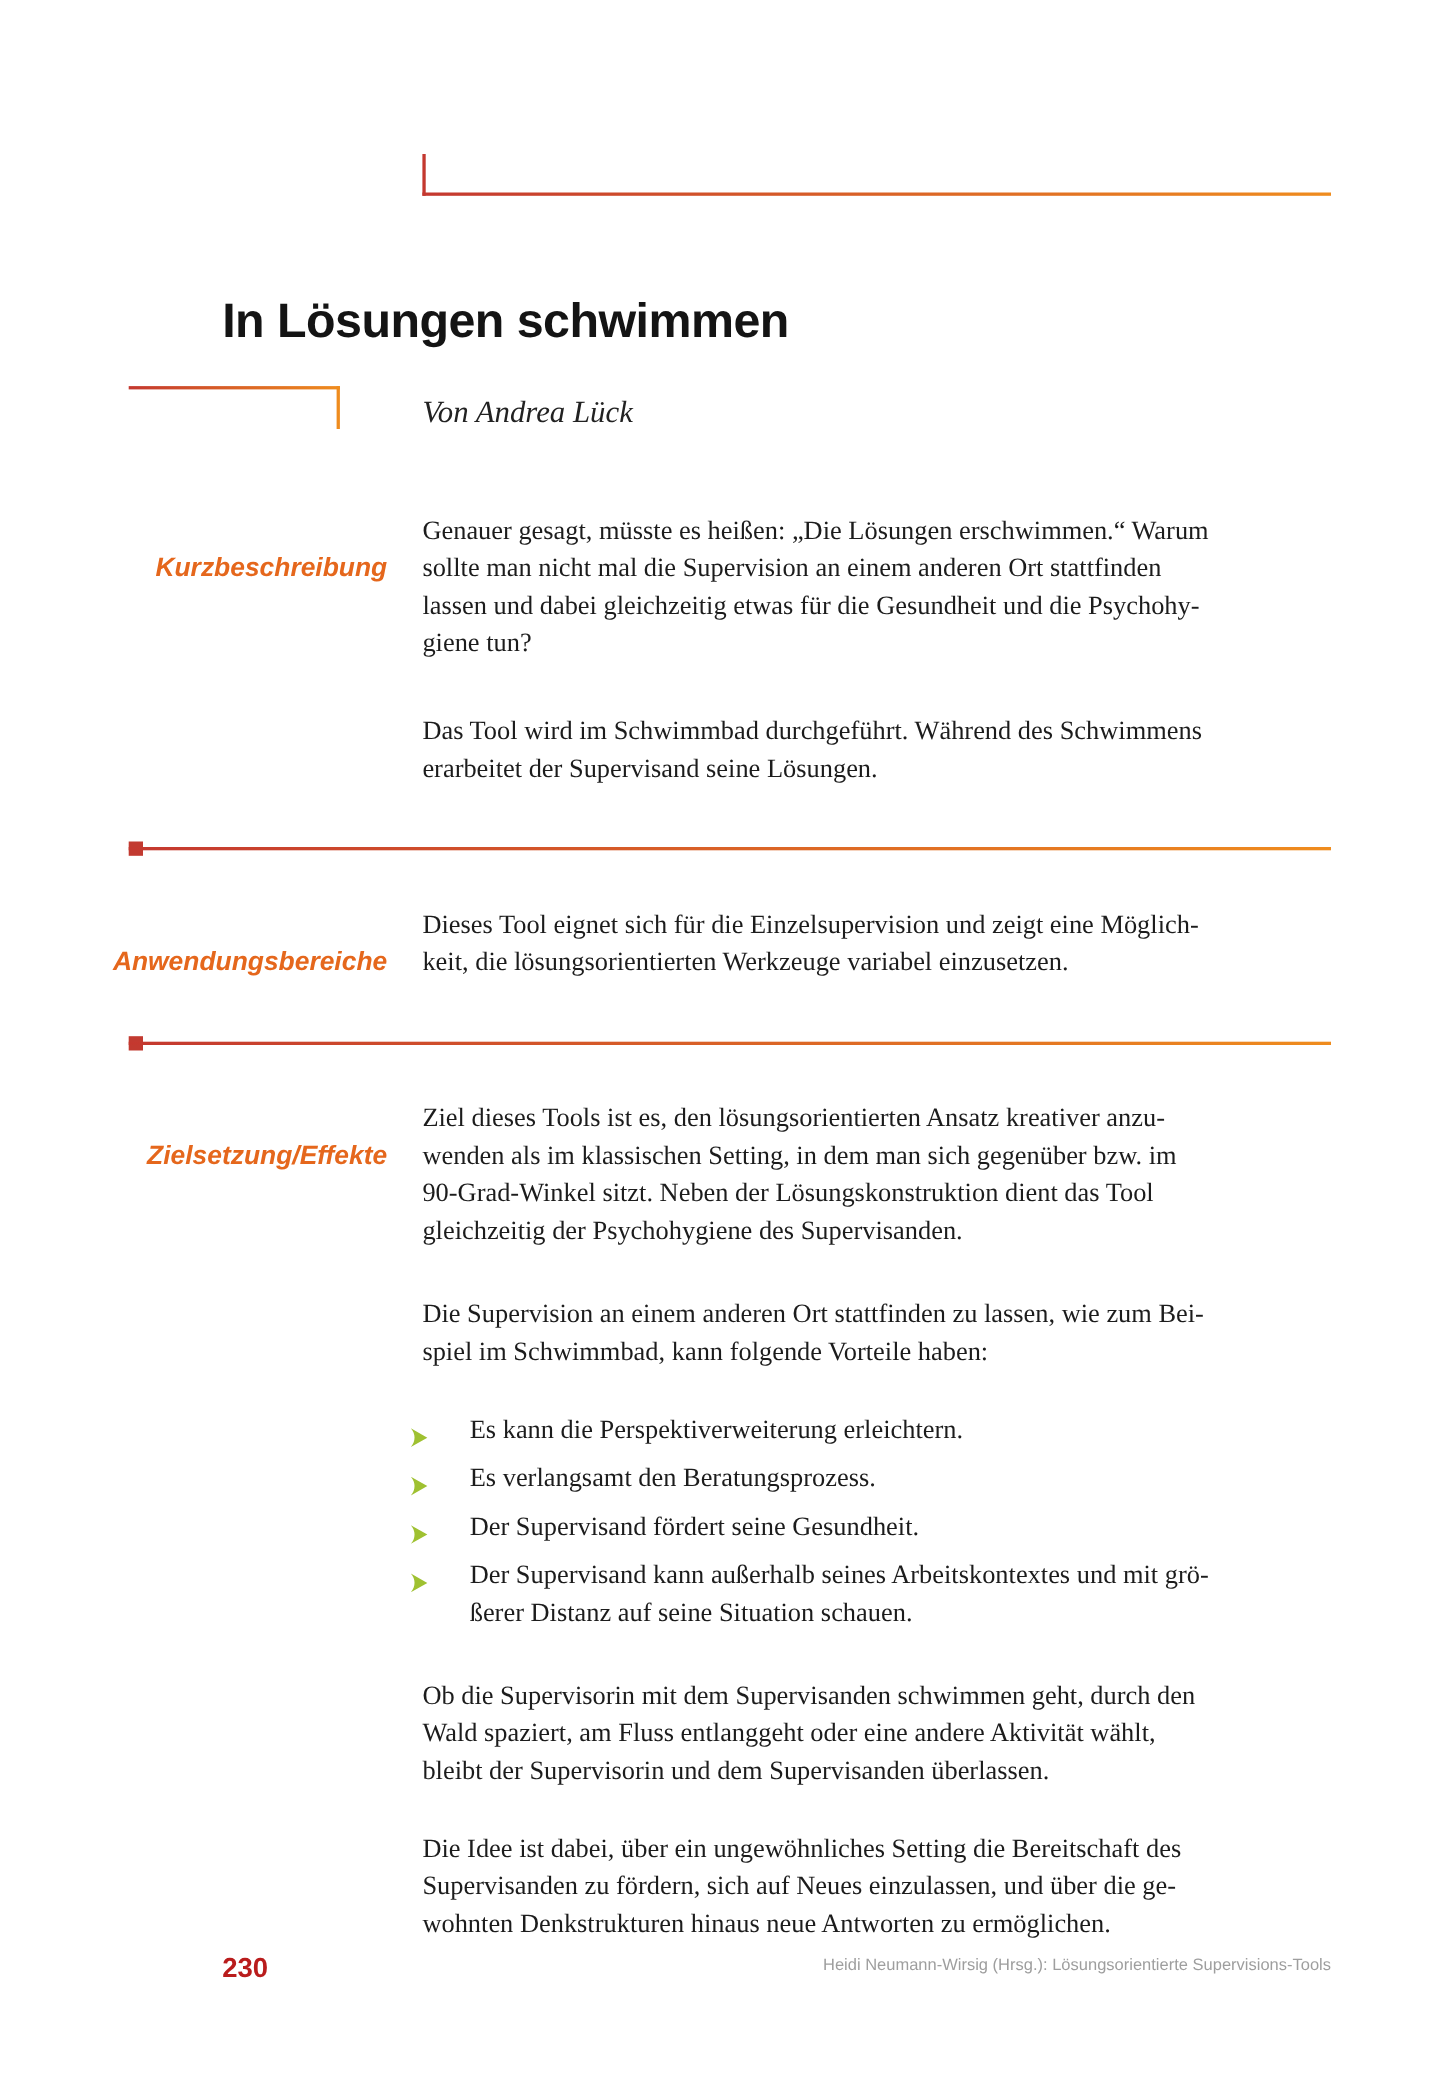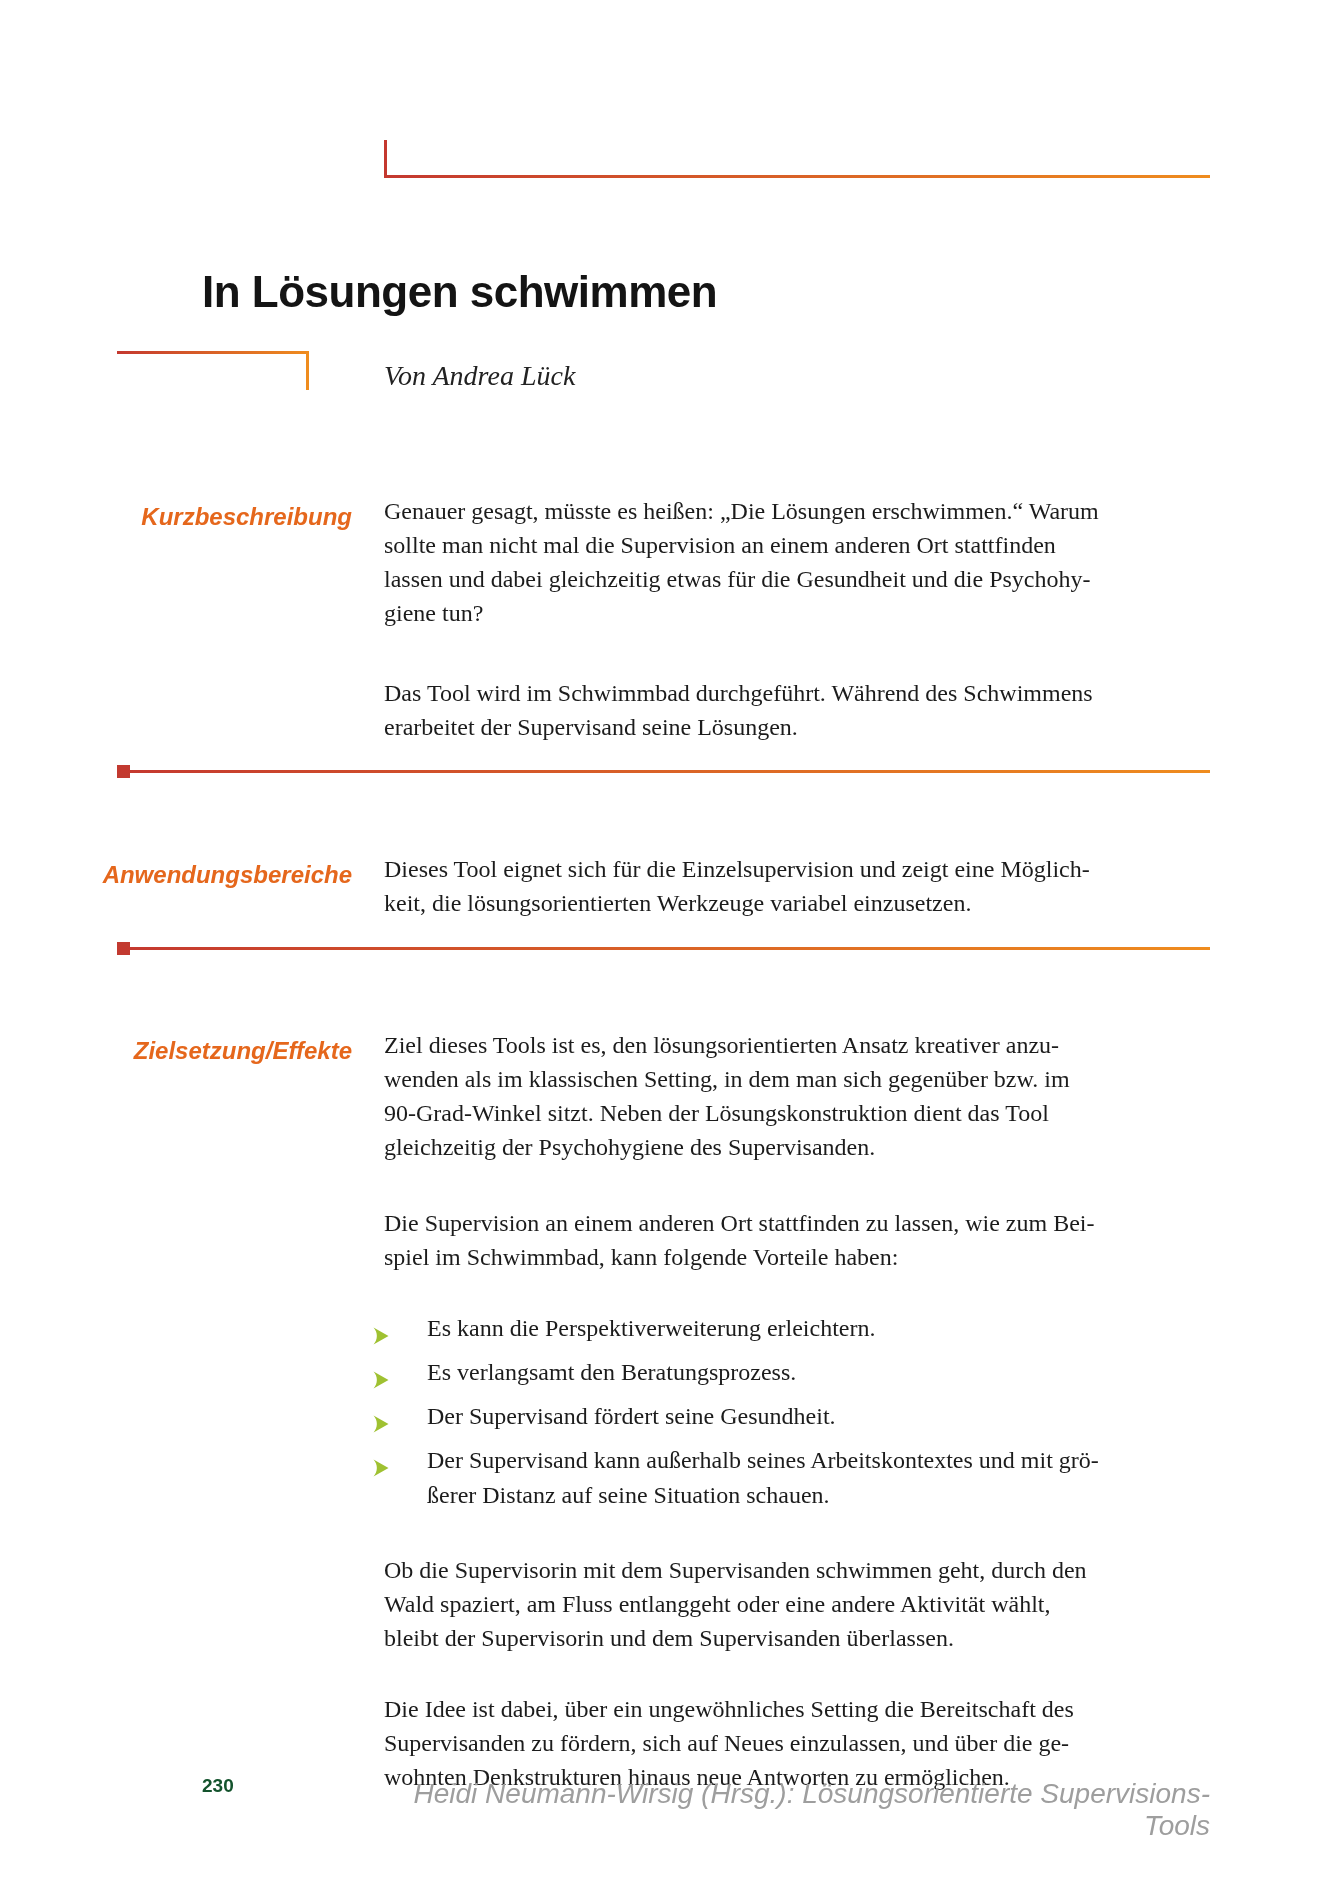--- a/index.html
+++ b/index.html
@@ -46,50 +46,48 @@
     font-size: 24px;
     line-height: 34px;
     color: #e5671c;
     margin-top: 32px;
   }
   .body-col {
     position: absolute;
     left: 384px; width: 832px;
     font-size: 24px;
     line-height: 34px;
-    margin-top: 28px;
   }
   .body-col p { margin: 0; white-space: pre-line; }
   .body-col p + p { margin-top: 46px; }
 
   .gap42 { margin-top: 42px !important; }
   .gap37 { margin-top: 37px !important; }
   .gap40 { margin-top: 40px !important; }
 
   ul.arrow-list { list-style: none; margin: 37px 0 0 0; padding: 0 0 0 0; position: relative; left: -11px; }
   ul.arrow-list li { display: flex; align-items: flex-start; line-height: 35px; font-family: Liberation Serif, serif; }
   ul.arrow-list .marker { flex: none; width: 16px; margin: 9px 38px 0 0; }
   ul.arrow-list .li-text { white-space: pre-line; }
 
   .footer-pagenum {
     position: absolute;
     left: 202px; top: 1775px;
     font-family: "Liberation Sans", sans-serif;
     font-weight: bold;
-    font-size: 19px;
-    color: #14532d;
+    font-size: 25px;
+    color: #b91c1c;
   }
   .footer-credit {
     position: absolute;
     left: 384px; top: 1778px; width: 826px;
     text-align: right;
     font-family: "Liberation Sans", sans-serif;
-    font-size: 28px;
+    font-size: 15px;
     color: #9e9e9e;
-    font-style: italic;
   }
 </style>
 </head>
 <body>
 
 <div class="page">
 
   <div class="vbar red" style="left:384px; top:140px; height:38px;"></div>
   <div class="rule" style="left:384px; top:175px; width:826px;"></div>
 

